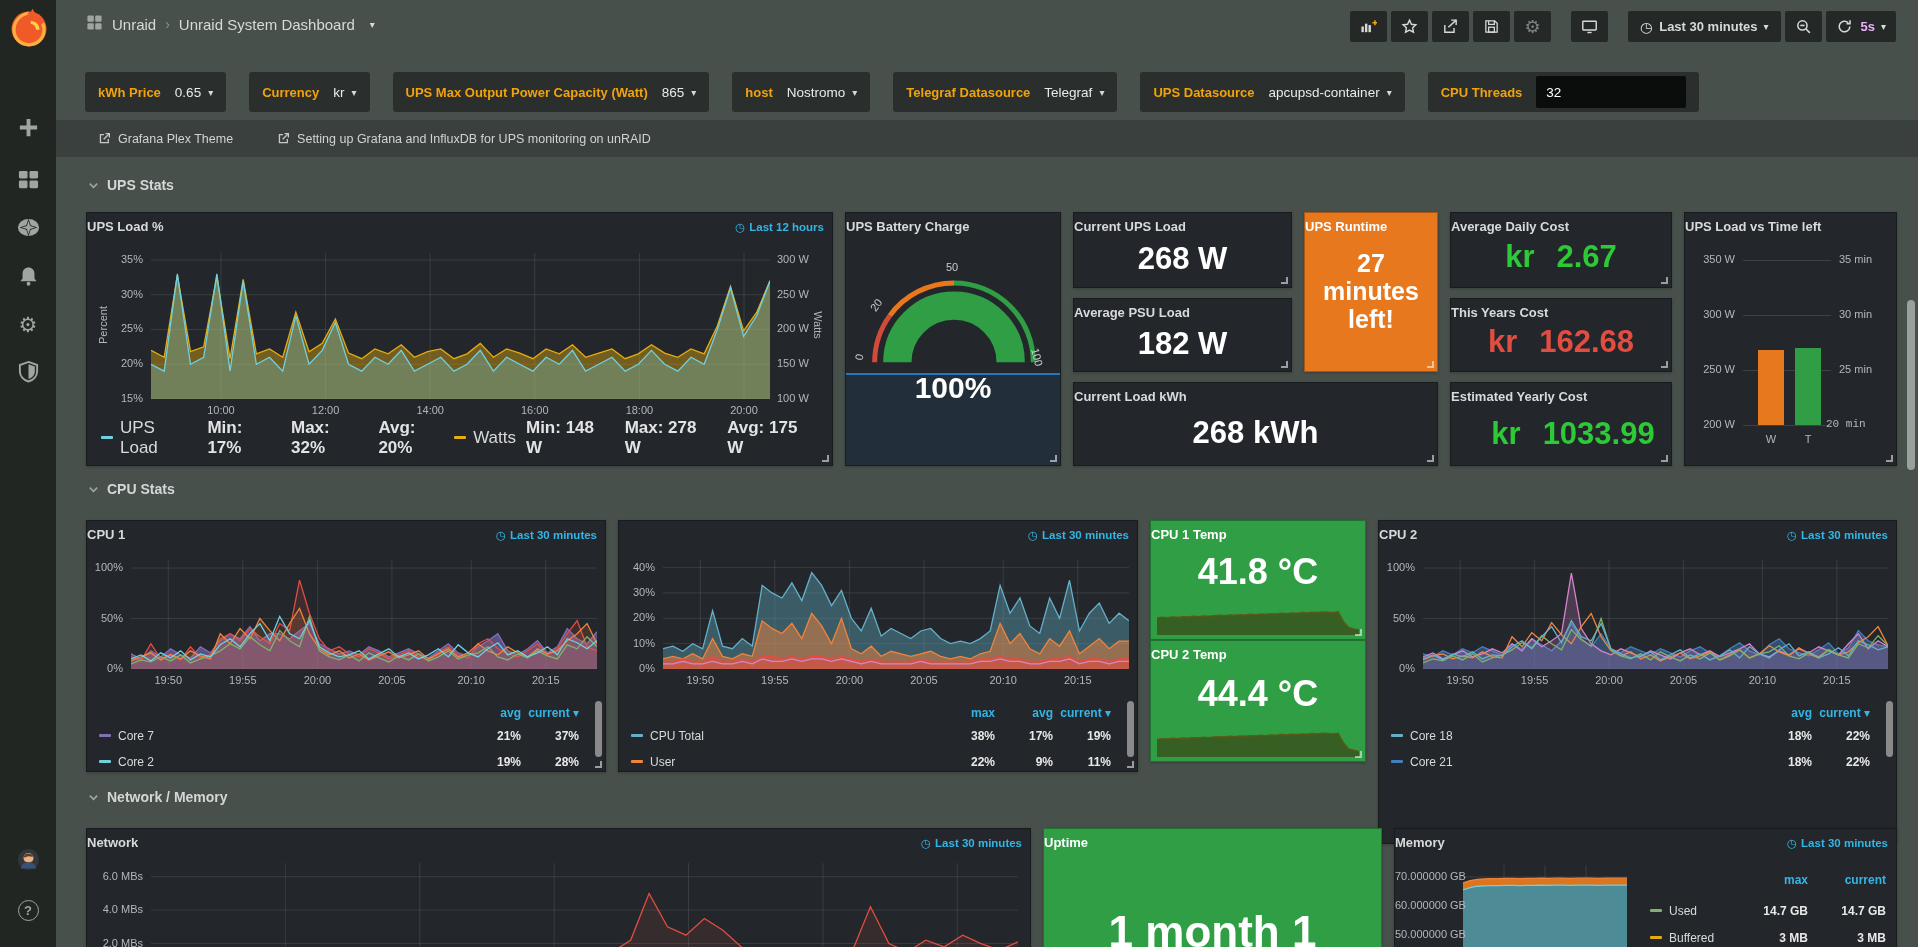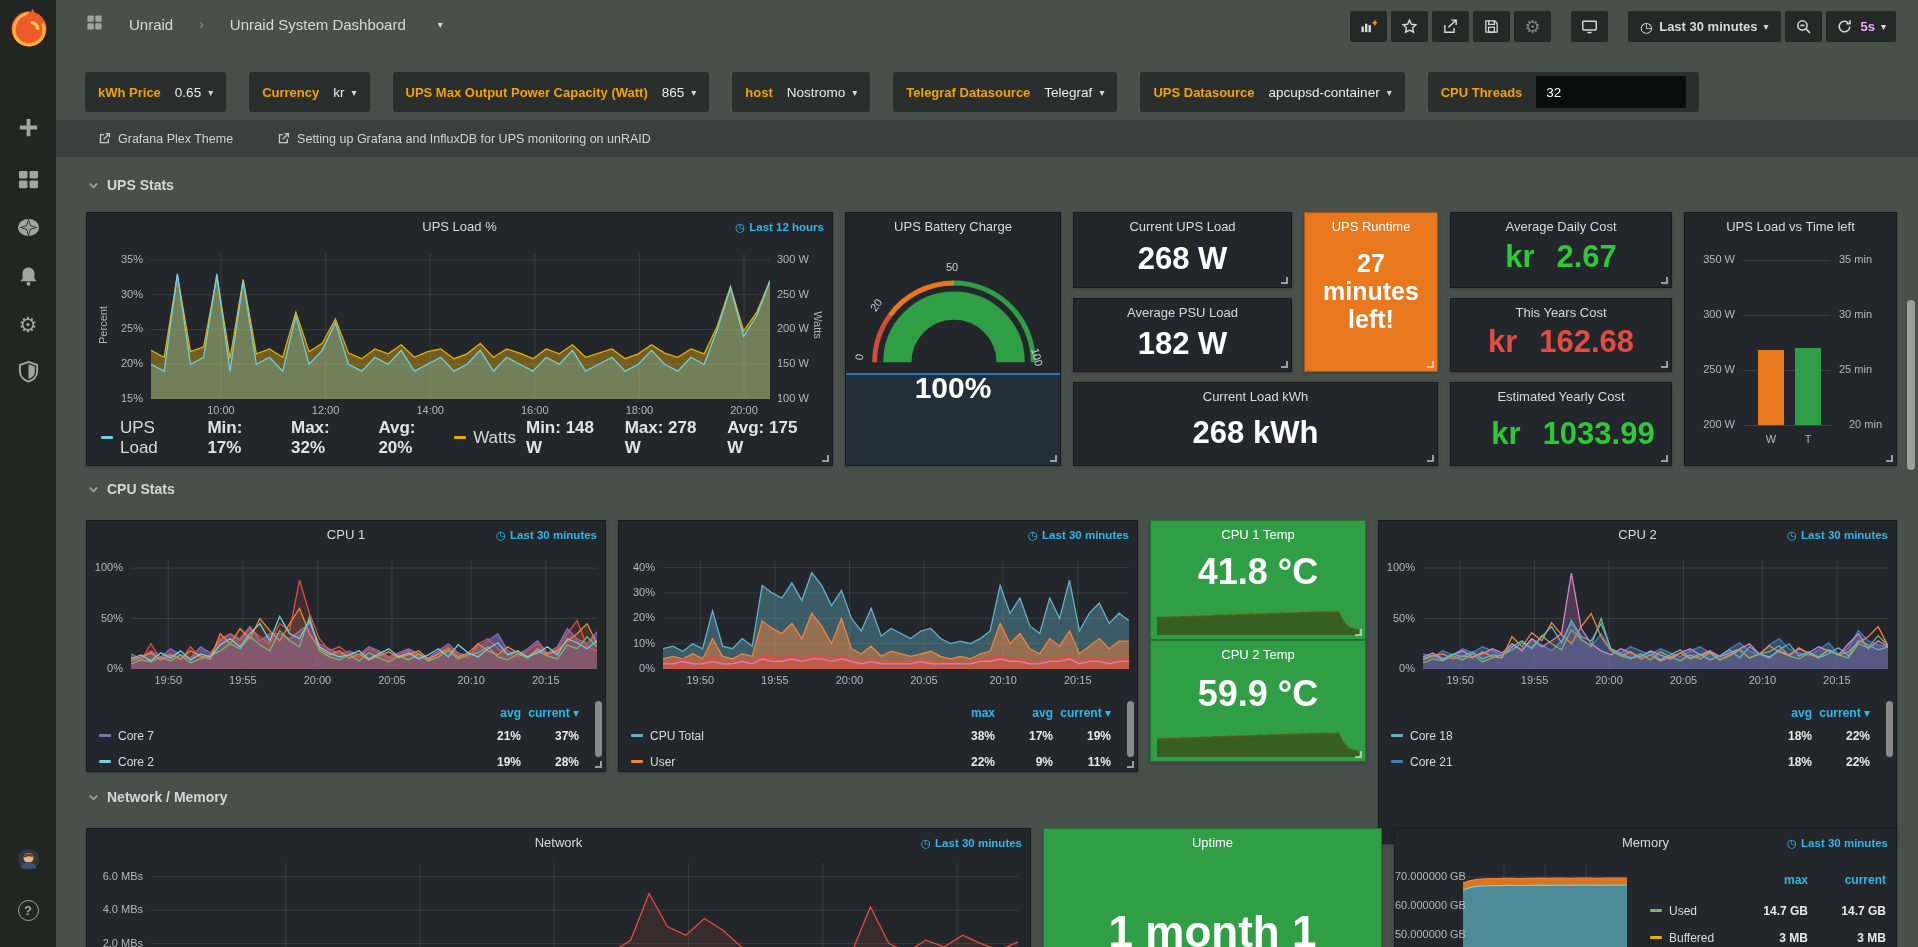--- a/index.html
+++ b/index.html
@@ -7,21 +7,21 @@
   body{width:1918px;height:947px;overflow:hidden;position:relative;
        background:#48504b;color:#d8d9da;
        font-family:"Liberation Sans","DejaVu Sans",sans-serif;font-size:13px}
   
   #sidebar{position:absolute;left:0;top:0;width:56px;height:947px;background:#212623;z-index:5}
   .side-ic{position:absolute;left:0;width:56px;display:flex;justify-content:center;align-items:center;color:#9fa5a1;cursor:pointer}
   .side-ic svg{width:23px;height:23px}
   #logo{position:absolute;left:8px;top:7px;width:42px;height:42px}
   
   #navbar{position:absolute;left:56px;top:0;right:0;height:56px}
-  .crumb{position:absolute;top:14px;left:30px;display:flex;align-items:center;gap:26px;font-size:15px;color:#d8d9da}
+  .crumb{position:absolute;top:14px;left:30px;display:flex;align-items:center;gap:9px;font-size:15px;color:#d8d9da}
   .crumb .sep{color:#8d938f;font-size:14px}
   .crumb .grid-ic svg{width:17px;height:17px}
   #nav-actions{position:absolute;right:22px;top:11px;display:flex;align-items:center}
   .navbtn{height:31px;min-width:37px;padding:0 8px;background:#242927;border-radius:2px;margin-left:4px;
           display:flex;align-items:center;justify-content:center;color:#d8d9da;cursor:pointer;font-weight:600}
   .navbtn svg{width:17px;height:17px}
   .gap{width:16px}
   .orange-txt{color:#f0abfc}
   .caret{font-size:10px;margin-left:6px;color:#d8d9da}
   
@@ -36,21 +36,21 @@
   .dlink{display:flex;align-items:center;gap:7px;font-size:12.5px;color:#d2d3d4;cursor:pointer}
   .dlink svg{width:13px;height:13px}
   
   .rowhead{position:absolute;display:flex;align-items:center;gap:8px;font-size:14px;font-weight:600;color:#d5d6d7;cursor:pointer}
   .rowhead svg{width:11px;height:11px}
   
   .panel{position:absolute;background:#23272b;border:1px solid rgba(0,0,0,.28);
          box-shadow:0 1px 3px rgba(0,0,0,.22);overflow:hidden}
   .panel::after{content:"";position:absolute;right:3px;bottom:3px;width:5px;height:5px;
         border-right:2px solid rgba(255,255,255,.55);border-bottom:2px solid rgba(255,255,255,.55)}
-  .ptitle{position:absolute;top:6px;left:0;right:0;text-align:center;font-size:13px;font-weight:400;color:#d8d9da;cursor:pointer;z-index:3}
+  .ptitle{position:absolute;top:6px;left:0;right:0;font-size:13px;font-weight:700;color:#d8d9da;cursor:pointer;z-index:3}
   .tbadge{position:absolute;top:7px;right:8px;color:#33b5e5;font-size:11.5px;font-weight:600;cursor:pointer;z-index:3;display:flex;gap:4px;align-items:center}
   .graph{position:absolute}
   .ylab,.xlab,.btick{position:absolute;font-size:11px;color:#b4b7bb;white-space:nowrap}
   .atitle{position:absolute;font-size:11px;color:#b4b7bb;white-space:nowrap}
   .statv{position:absolute;left:0;right:0;text-align:center;font-weight:700;color:#fff}
   .greenp{background:#2f9e44}
   .greenp .ptitle,.orangep .ptitle{color:#fff}
   .orangep{background:#e8781e}
   
   .ilegend{position:absolute;left:14px;right:14px;bottom:7px;display:flex;justify-content:space-between;font-size:17px;align-items:center}
@@ -396,21 +396,21 @@
       <span class="btick" style="left: 0px; width: 50px; text-align: right; top: 40px;">350 W</span>
       <div style="position: absolute; left: 58px; width: 88px; top: 102px; height: 1px; background: rgba(255, 255, 255, 0.12);"></div>
       <span class="btick" style="left: 0px; width: 50px; text-align: right; top: 95px;">300 W</span>
       <div style="position: absolute; left: 58px; width: 88px; top: 157px; height: 1px; background: rgba(255, 255, 255, 0.12);"></div>
       <span class="btick" style="left: 0px; width: 50px; text-align: right; top: 150px;">250 W</span>
       <div style="position: absolute; left: 58px; width: 88px; top: 212px; height: 1px; background: rgba(255, 255, 255, 0.12);"></div>
       <span class="btick" style="left: 0px; width: 50px; text-align: right; top: 205px;">200 W</span>
       <span class="btick" style="left: 154px; top: 40px;">35 min</span>
       <span class="btick" style="left: 154px; top: 95px;">30 min</span>
       <span class="btick" style="left: 154px; top: 150px;">25 min</span>
-      <span class="btick" style="left: 164px; top: 205px;">20 min</span>
+      <span class="btick" style="left: 141px; top: 205px; font-family: Liberation Mono, monospace;">20 min</span>
       <div style="position: absolute; left: 73px; width: 26px; top: 137.2px; height: 74.8px; background: rgb(232, 120, 30);"></div>
       <span class="btick" style="left: 71px; width: 30px; text-align: center; top: 220px;">W</span>
       <div style="position: absolute; left: 110px; width: 26px; top: 135px; height: 77px; background: rgb(47, 158, 68);"></div>
       <span class="btick" style="left: 108px; width: 30px; text-align: center; top: 220px;">T</span>
     </div>
 </div>
 
 <div class="panel" style="left:86px;top:520px;width:520px;height:252px">
   <div class="ptitle">CPU 1</div>
   <div class="tbadge">
@@ -539,21 +539,21 @@
   <div class="statv" style="top:30px;font-size:36px">41.8 °C</div>
   <div class="graph" style="left:6px;right:6px;bottom:4px;height:34px">
       <svg viewBox="0 0 100 100" preserveAspectRatio="none" style="position: absolute; inset: 0px; width: 100%; height: 100%;">
         <polygon points="0,100 0.0,50.0 2.6,48.0 5.1,49.0 7.7,47.0 10.3,48.0 12.8,46.0 15.4,47.0 17.9,45.0 20.5,46.0 23.1,44.0 25.6,45.0 28.2,43.0 30.8,42.0 33.3,43.0 35.9,41.0 38.5,42.0 41.0,40.0 43.6,41.0 46.2,39.0 48.7,40.0 51.3,38.0 53.8,39.0 56.4,37.0 59.0,38.0 61.5,36.0 64.1,37.0 66.7,35.0 69.2,36.0 71.8,34.0 74.4,35.0 76.9,33.0 79.5,34.0 82.1,32.0 84.6,33.0 87.2,34.0 89.7,32.0 92.3,60.0 94.9,78.0 97.4,82.0 100.0,85.0 100,100" fill="rgba(62,56,14,0.62)"></polygon>
         <polyline points="0.0,50.0 2.6,48.0 5.1,49.0 7.7,47.0 10.3,48.0 12.8,46.0 15.4,47.0 17.9,45.0 20.5,46.0 23.1,44.0 25.6,45.0 28.2,43.0 30.8,42.0 33.3,43.0 35.9,41.0 38.5,42.0 41.0,40.0 43.6,41.0 46.2,39.0 48.7,40.0 51.3,38.0 53.8,39.0 56.4,37.0 59.0,38.0 61.5,36.0 64.1,37.0 66.7,35.0 69.2,36.0 71.8,34.0 74.4,35.0 76.9,33.0 79.5,34.0 82.1,32.0 84.6,33.0 87.2,34.0 89.7,32.0 92.3,60.0 94.9,78.0 97.4,82.0 100.0,85.0" fill="none" stroke="rgba(95,86,22,0.95)" stroke-width="1.4" vector-effect="non-scaling-stroke"></polyline>
       </svg>
     </div>
 </div>
 <div class="panel greenp" style="left:1150px;top:640px;width:216px;height:122px">
   <div class="ptitle">CPU 2 Temp</div>
-  <div class="statv" style="top:32px;font-size:36px">59.9 °C</div>
+  <div class="statv" style="top:32px;font-size:36px">44.4 °C</div>
   <div class="graph" style="left:6px;right:6px;bottom:4px;height:34px">
       <svg viewBox="0 0 100 100" preserveAspectRatio="none" style="position: absolute; inset: 0px; width: 100%; height: 100%;">
         <polygon points="0,100 0.0,48.0 2.6,46.0 5.1,47.0 7.7,45.0 10.3,46.0 12.8,44.0 15.4,45.0 17.9,43.0 20.5,44.0 23.1,42.0 25.6,43.0 28.2,41.0 30.8,40.0 33.3,41.0 35.9,39.0 38.5,40.0 41.0,38.0 43.6,39.0 46.2,37.0 48.7,38.0 51.3,36.0 53.8,37.0 56.4,35.0 59.0,36.0 61.5,34.0 64.1,35.0 66.7,33.0 69.2,34.0 71.8,32.0 74.4,33.0 76.9,31.0 79.5,32.0 82.1,30.0 84.6,31.0 87.2,32.0 89.7,30.0 92.3,58.0 94.9,76.0 97.4,80.0 100.0,84.0 100,100" fill="rgba(62,56,14,0.62)"></polygon>
         <polyline points="0.0,48.0 2.6,46.0 5.1,47.0 7.7,45.0 10.3,46.0 12.8,44.0 15.4,45.0 17.9,43.0 20.5,44.0 23.1,42.0 25.6,43.0 28.2,41.0 30.8,40.0 33.3,41.0 35.9,39.0 38.5,40.0 41.0,38.0 43.6,39.0 46.2,37.0 48.7,38.0 51.3,36.0 53.8,37.0 56.4,35.0 59.0,36.0 61.5,34.0 64.1,35.0 66.7,33.0 69.2,34.0 71.8,32.0 74.4,33.0 76.9,31.0 79.5,32.0 82.1,30.0 84.6,31.0 87.2,32.0 89.7,30.0 92.3,58.0 94.9,76.0 97.4,80.0 100.0,84.0" fill="none" stroke="rgba(95,86,22,0.95)" stroke-width="1.4" vector-effect="non-scaling-stroke"></polyline>
       </svg>
     </div>
 </div>
 
 <div class="panel" style="left:1378px;top:520px;width:519px;height:324px">
   <div class="ptitle">CPU 2</div>

